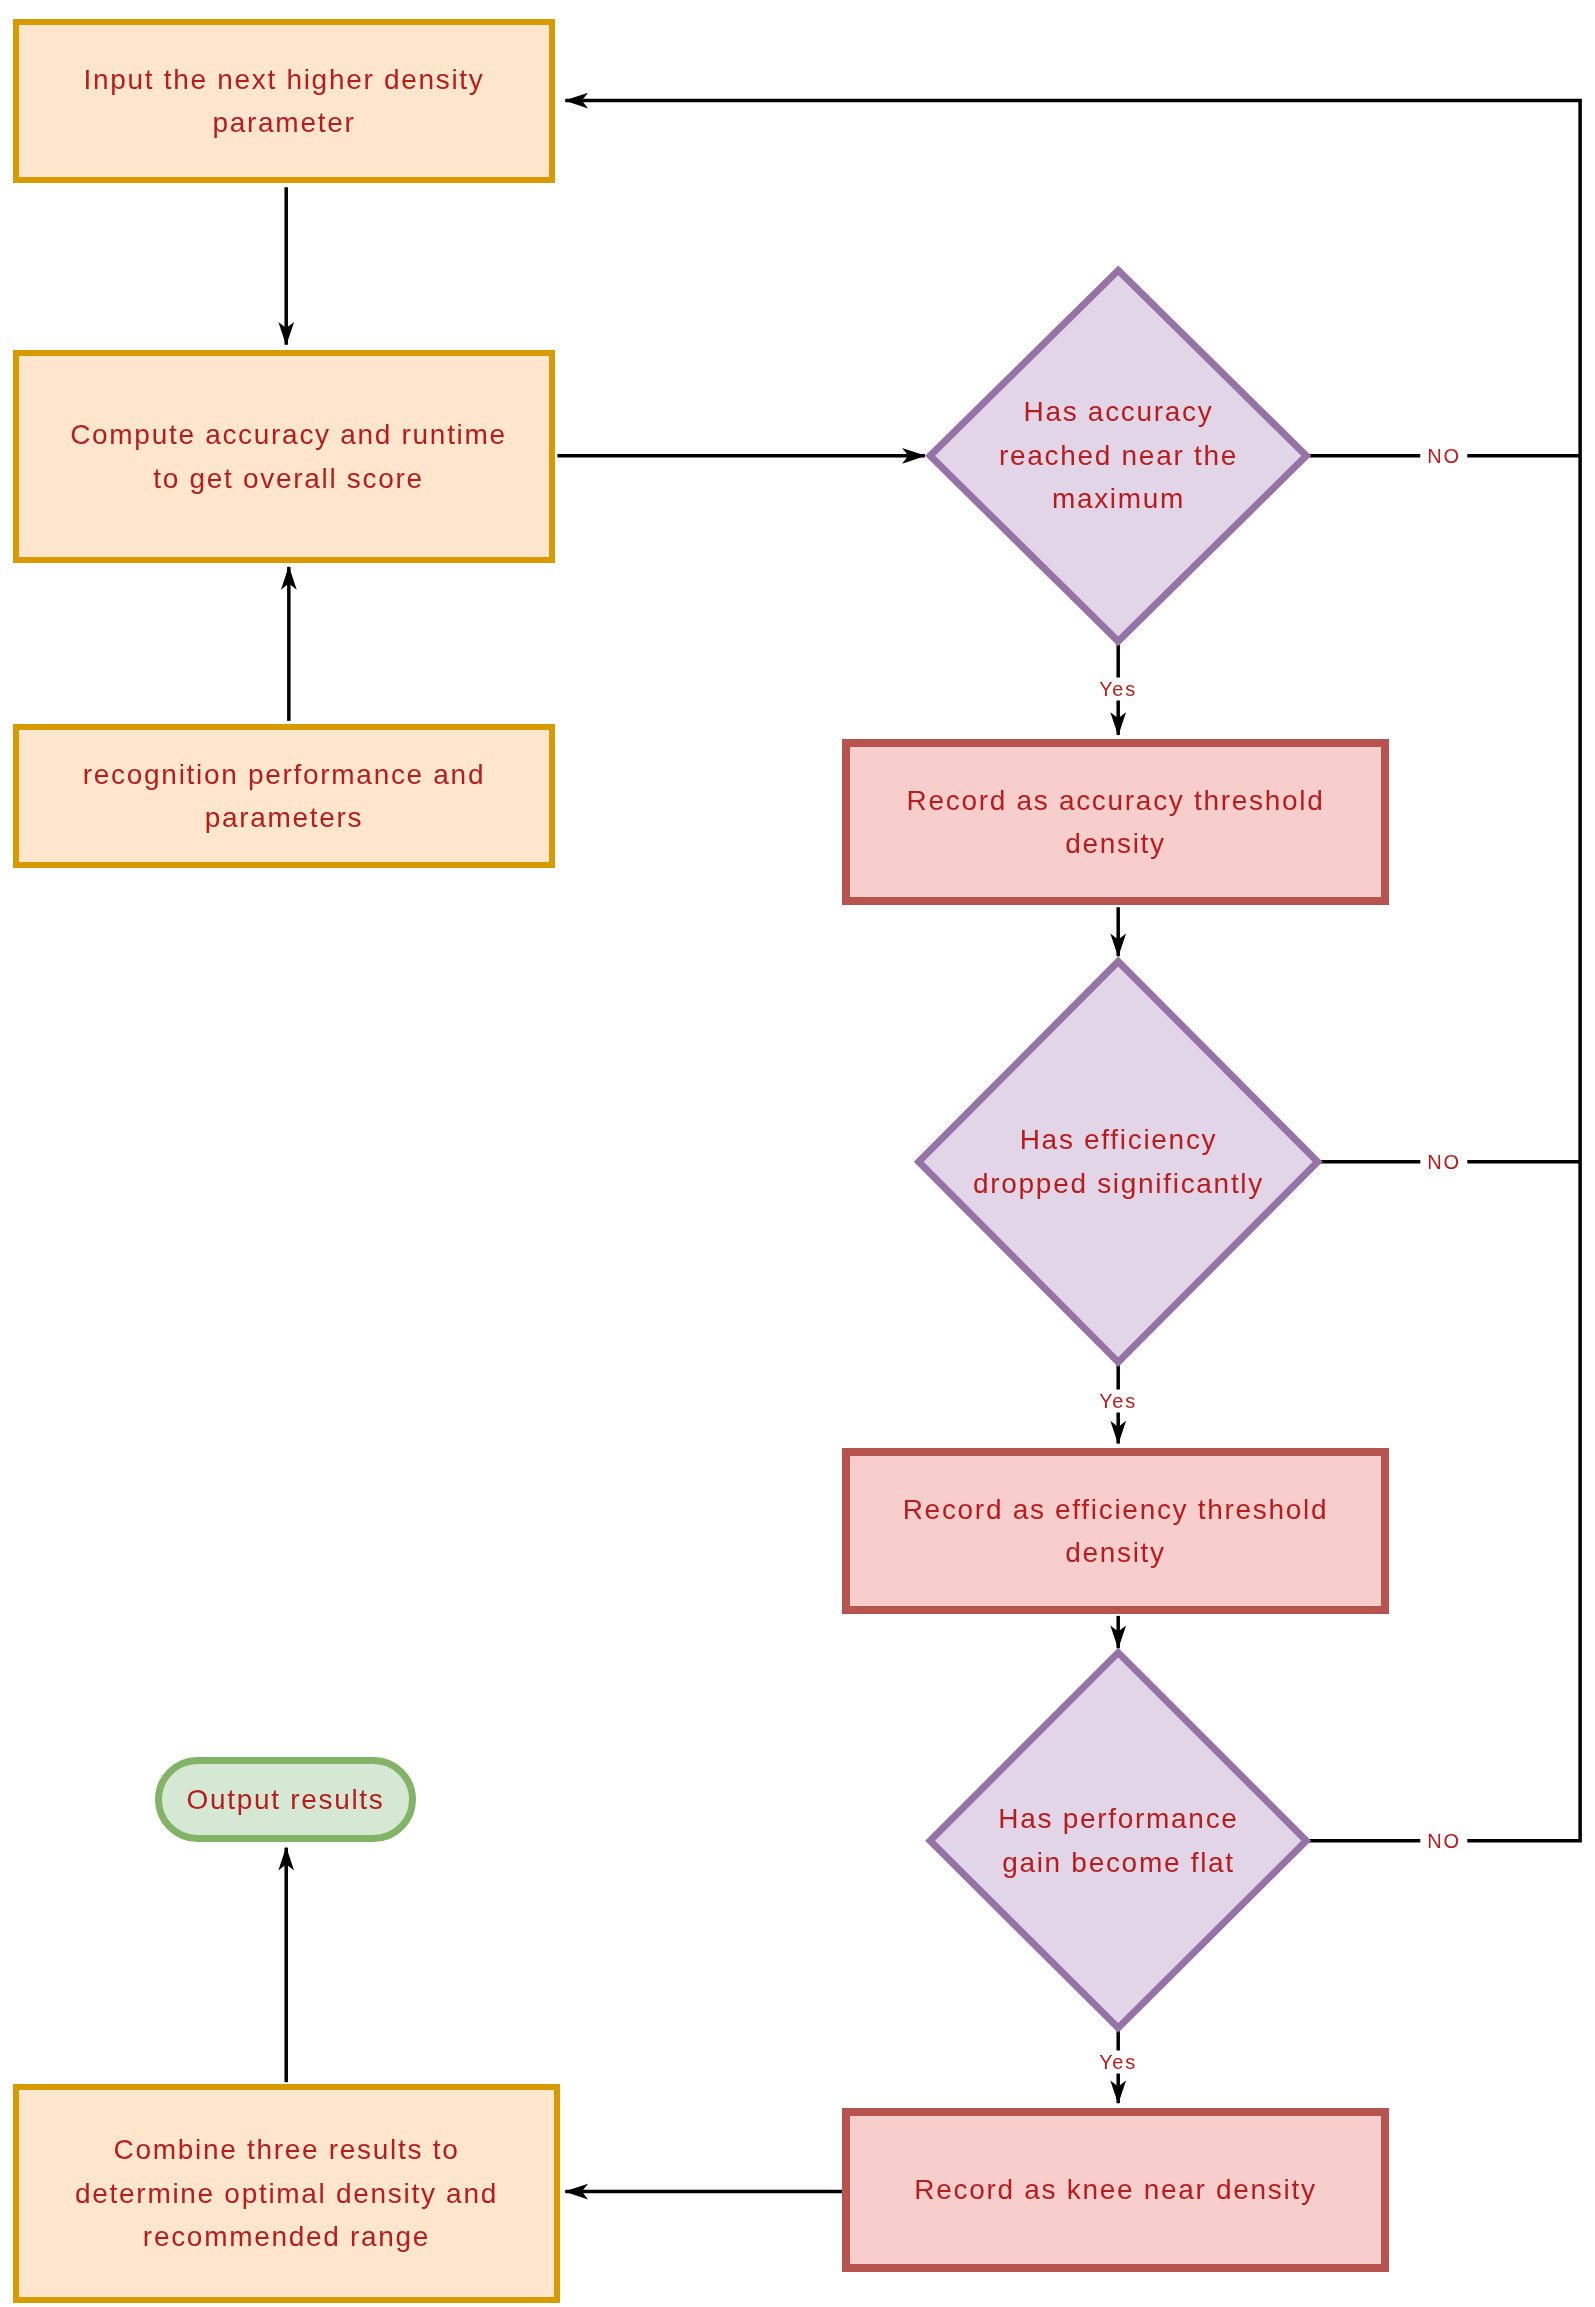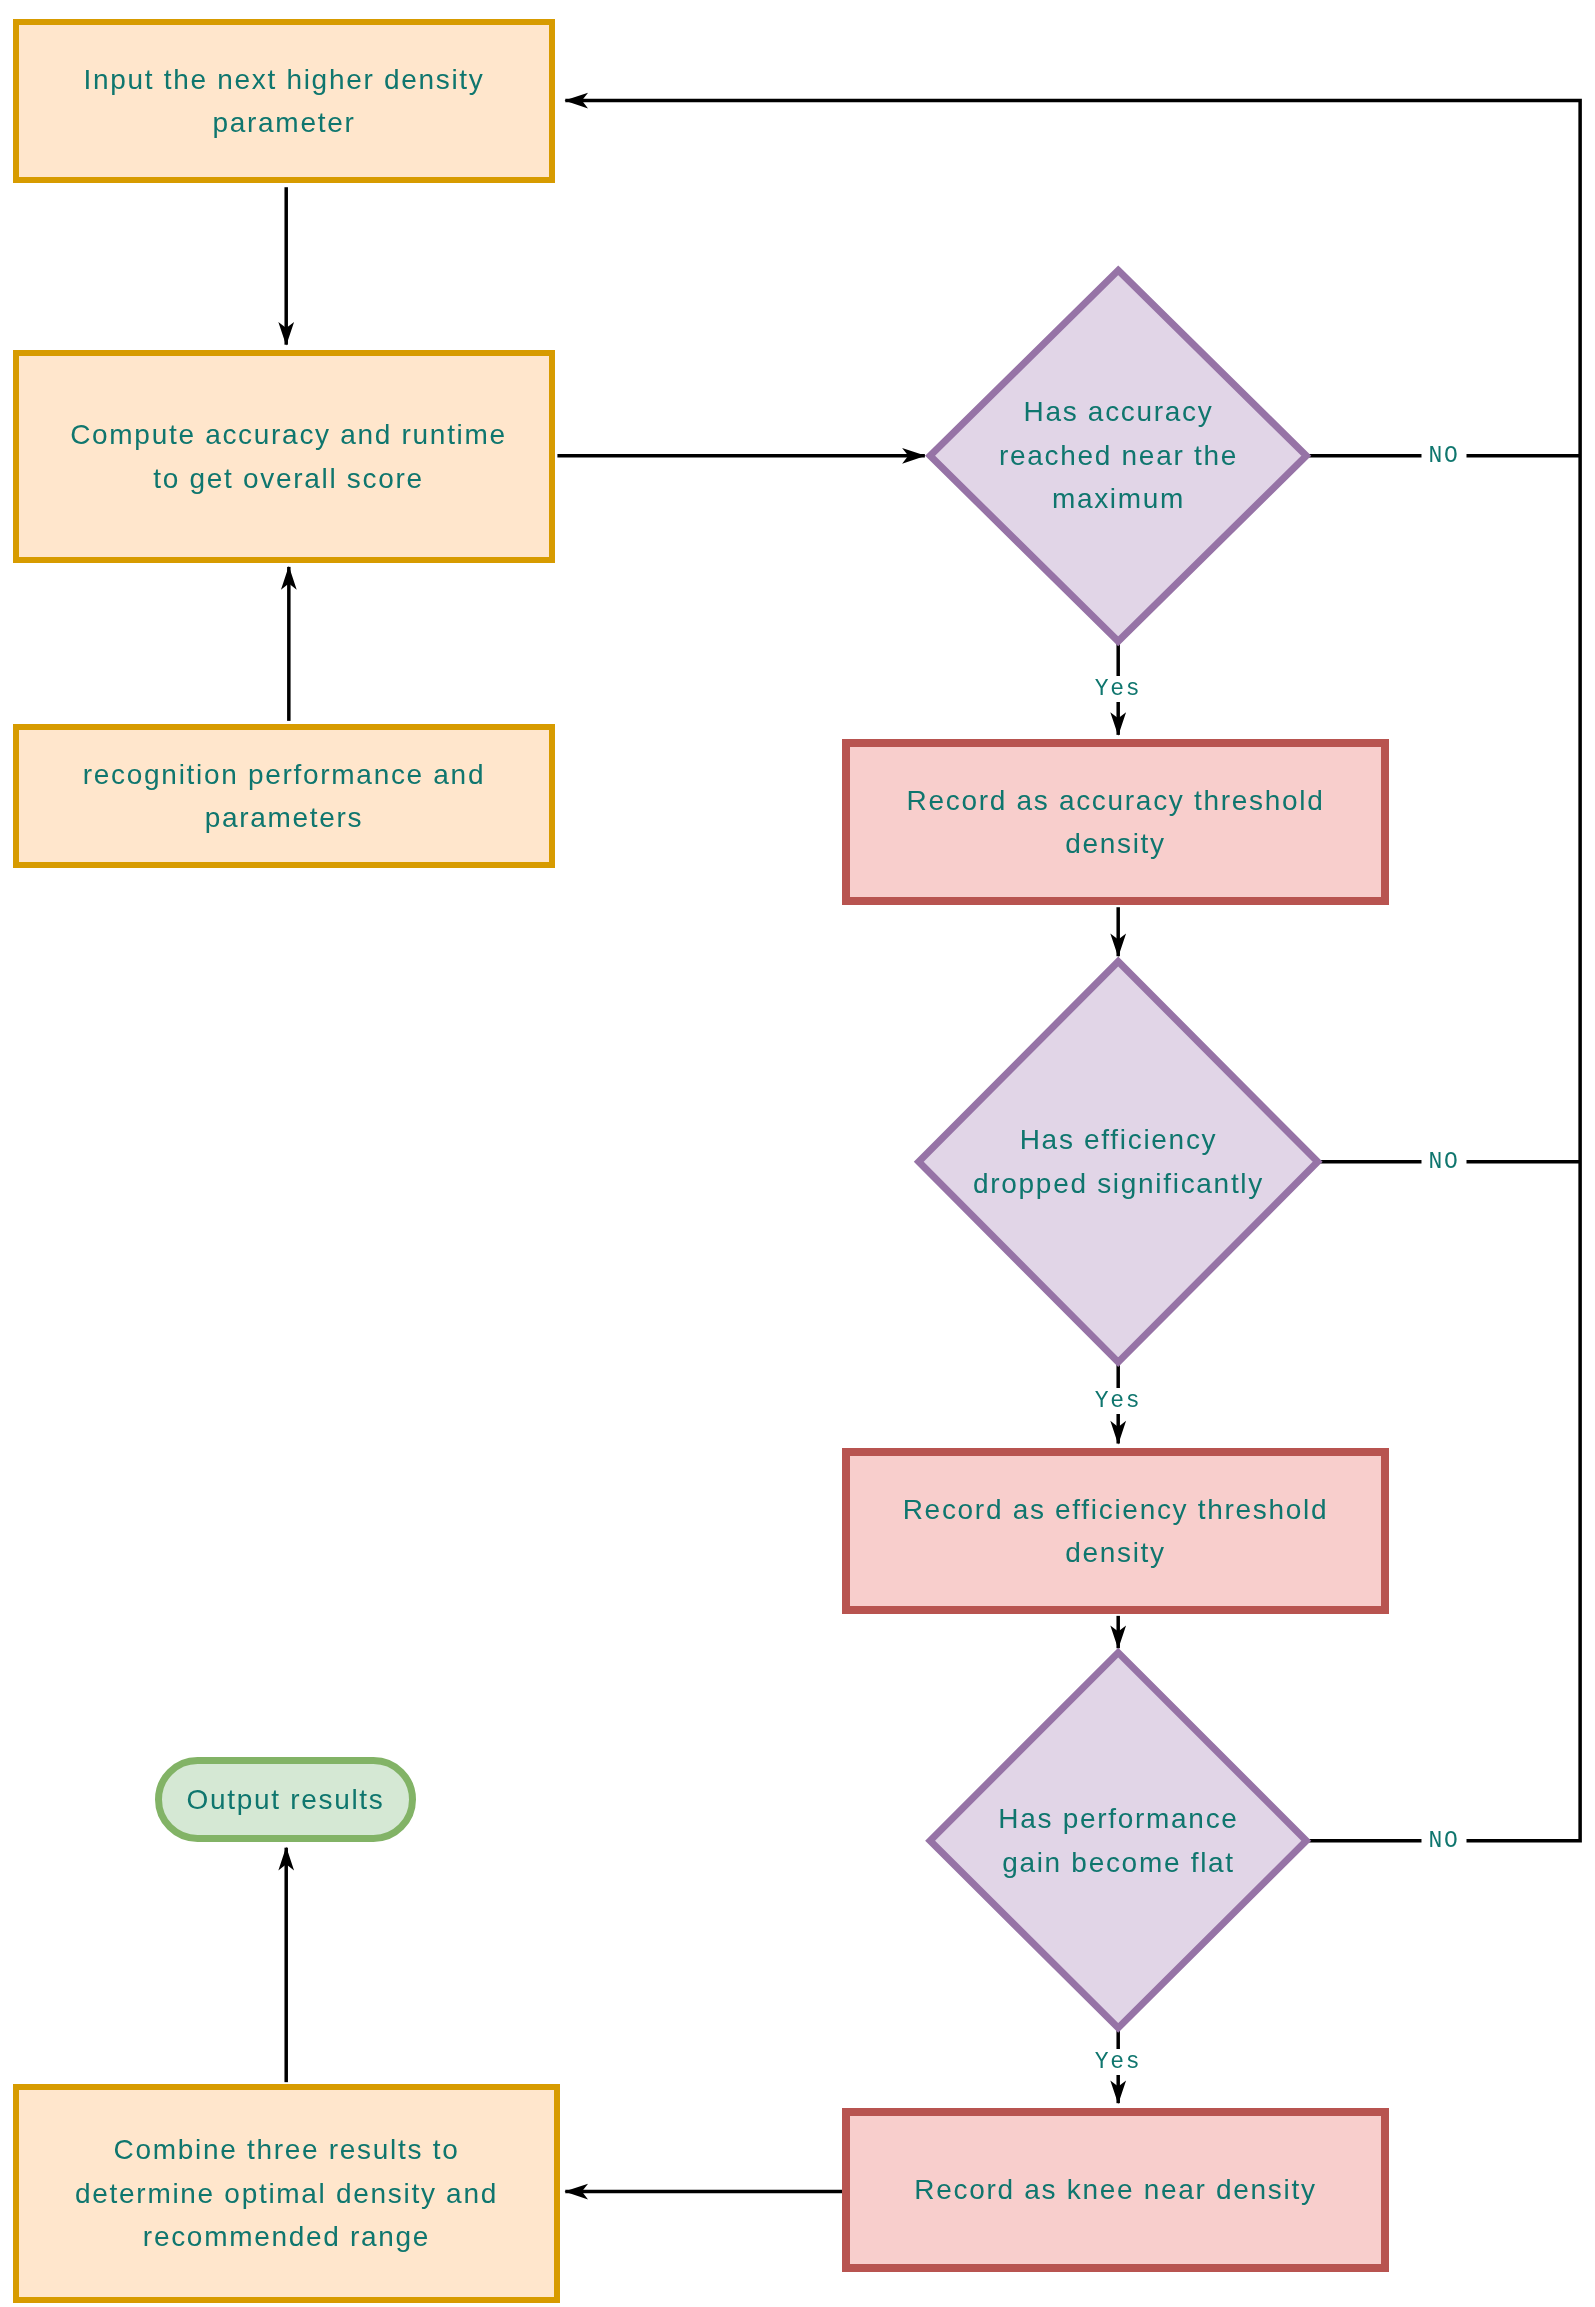--- a/index.html
+++ b/index.html
@@ -2,21 +2,21 @@
 <html style="font-size:14px"><head>
 <meta charset="utf-8">
 <style>
   html, body { margin: 0; padding: 0; background: #ffffff; }
   #canvas {
     position: relative;
     width: 1596px;
     height: 2307px;
     background: #ffffff;
     font-family: "Liberation Sans", sans-serif;
-    color: #0f766e;
+    color: #b91c1c;
   }
   #edges-layer {
     position: absolute;
     left: 0; top: 0;
     width: 1596px; height: 2307px;
   }
   .node {
     position: absolute;
     box-sizing: border-box;
     display: flex;
@@ -52,24 +52,23 @@
     font-size: 28px;
     line-height: 1.55;
     letter-spacing: 1.7px;
   }
   .decision-label > span { display: inline-block; max-width: 297px; }
   .edge-label {
     position: absolute;
     transform: translate(-50%, -50%);
     background: #ffffff;
     padding: 0 7px;
-    font-size: 23px;
+    font-size: 20px;
     letter-spacing: 1.7px;
     white-space: nowrap;
-    font-family: Liberation Mono, monospace;
   }
 </style>
 </head>
 <body>
 
 <div id="canvas">
 
   <svg id="edges-layer" viewBox="0 0 1824 2637" xmlns="http://www.w3.org/2000/svg">
     <defs>
       <marker id="arrow" markerWidth="30" markerHeight="22" refX="27" refY="10" orient="auto" markerUnits="userSpaceOnUse">

